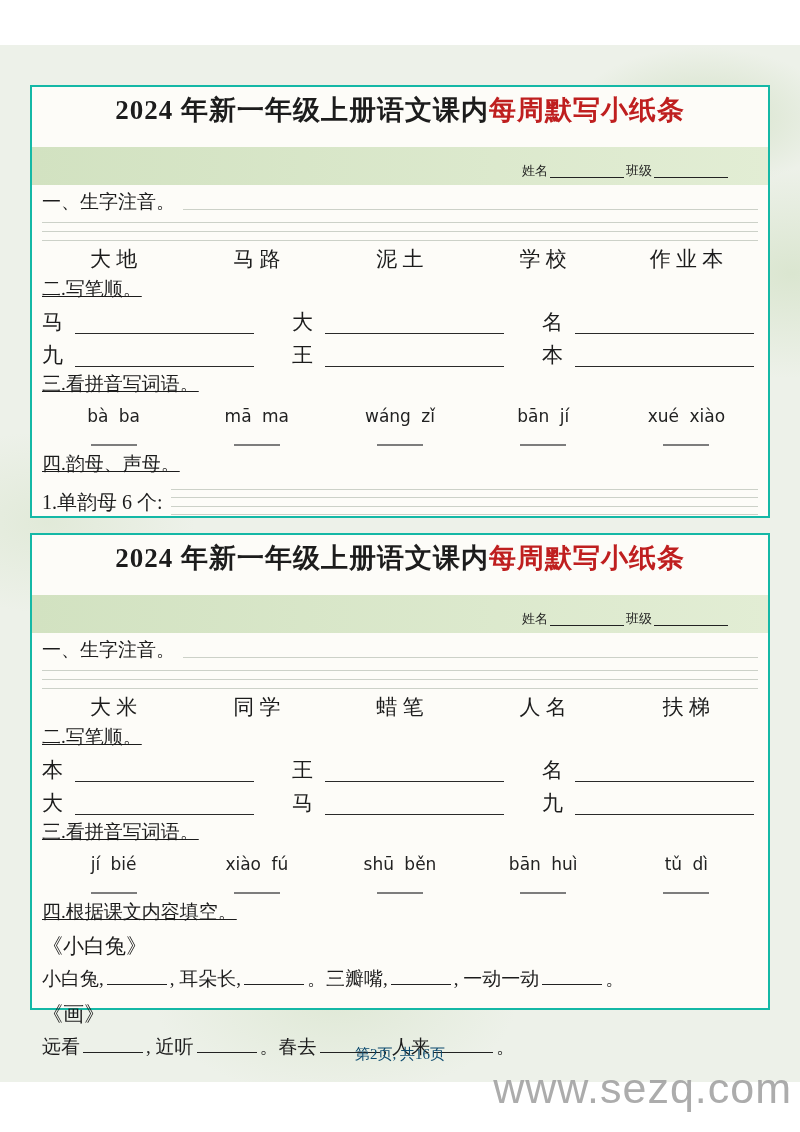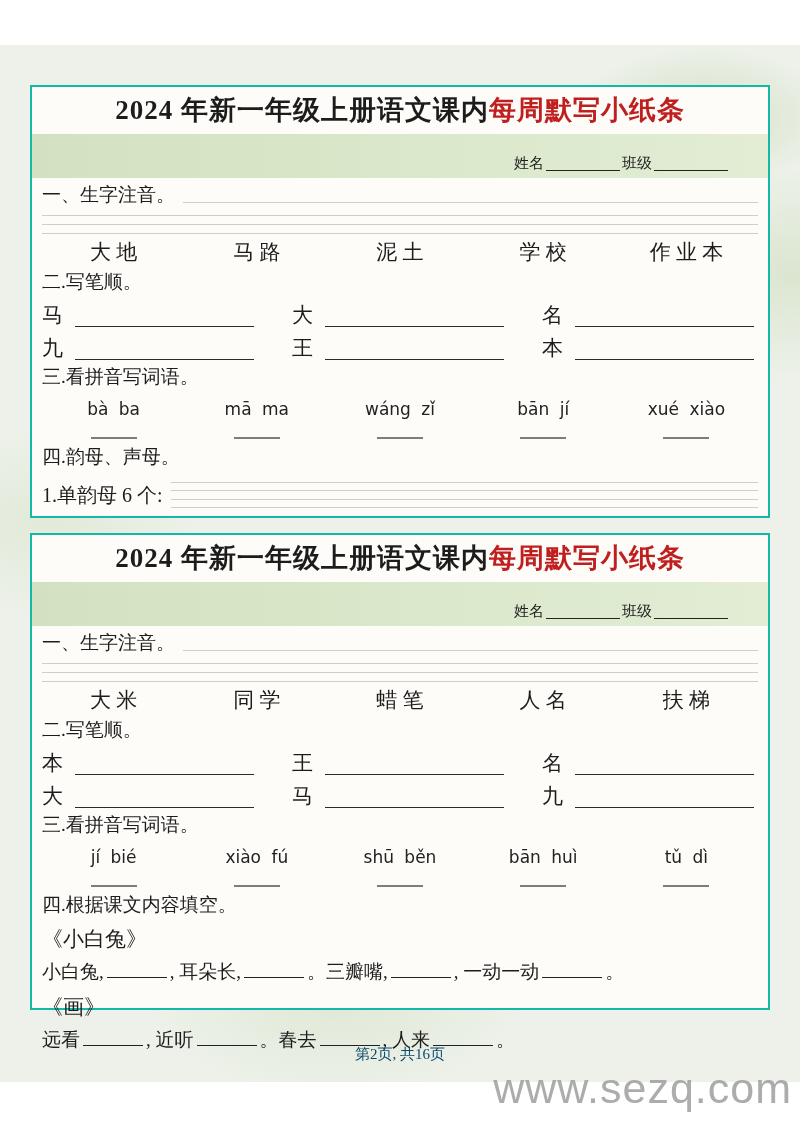--- a/index.html
+++ b/index.html
@@ -40,28 +40,28 @@
     text-align: center;
     font-size: 27px;
     font-weight: bold;
     letter-spacing: 1px;
     line-height: 38px;
     white-space: nowrap;
   }
   .title-red { color: #bf1f1f; }
 
   .banner {
-    margin: 5px -10px 0 -10px;
-    height: 44px;
+    margin: 18px -10px 0 -10px;
+    height: 38px;
     background: linear-gradient(90deg, #d2e2c1, #e2edd4);
     display: flex;
     justify-content: flex-end;
     align-items: flex-end;
     padding: 0 38px 5px 0;
-    font-size: 15px;
+    font-size: 13px;
   }
   .banner .blank-line {
     display: inline-block;
     width: 74px;
     height: 2px;
     border-bottom: 1.5px solid #222;
     margin: 0 2px 2px 2px;
   }
 
   .heading { font-size: 19px; line-height: 24px; white-space: nowrap; }
@@ -72,21 +72,21 @@
 
   .words-row {
     display: grid;
     grid-template-columns: repeat(5, 1fr);
     justify-items: center;
     font-size: 21px;
     margin-top: 5px;
     line-height: 26px;
   }
 
-  .sec-heading { margin-top: 5px; }
+  .sec-heading { margin-top: 5px; text-decoration: underline; }
 
   .stroke-row { display: flex; margin-top: 9px; font-size: 21px; line-height: 24px; }
   .stroke-cell { flex: 1; display: flex; align-items: flex-end; margin-right: 38px; }
   .stroke-cell:last-child { margin-right: 4px; }
   .stroke-cell .ch { margin-right: 12px; }
   .stroke-cell .wline { flex: 1; height: 16px; border-bottom: 1.5px solid #2a2a2a; }
 
   .pinyin-row {
     display: grid;
     grid-template-columns: repeat(5, 1fr);

